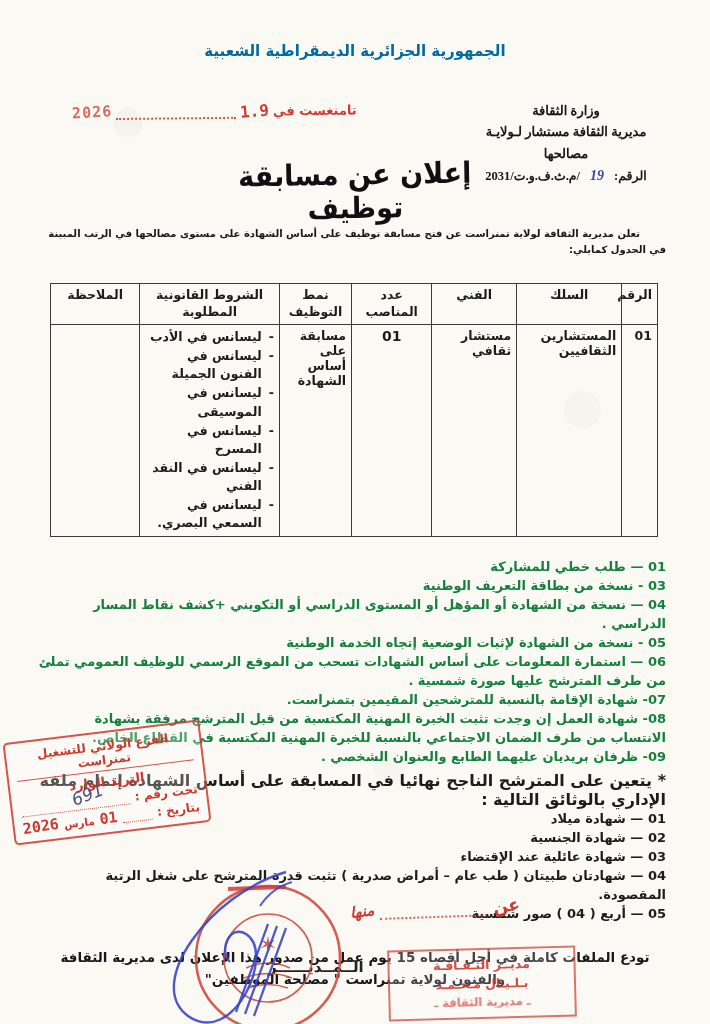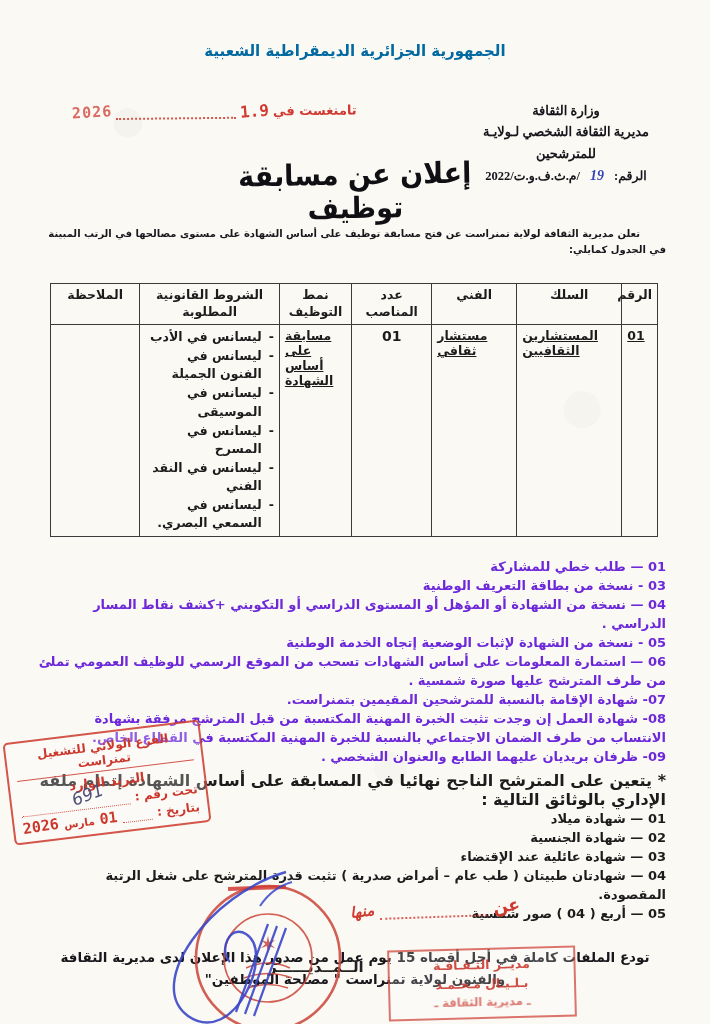--- a/index.html
+++ b/index.html
@@ -40,27 +40,27 @@
   }
   .intro{
     position:absolute;top:226px;right:44px;left:44px;
     font-size:10px;font-weight:700;line-height:1.55;text-indent:26px;color:#17171c;
   }
   
   .vac-table{margin:0 52px 0 50px;border-collapse:collapse;table-layout:fixed;width:608px;}
   .vac-table th,.vac-table td{border:1.3px solid #3a3a3a;padding:3px 5px;font-weight:700;}
   .vac-table th{font-size:12.5px;text-align:center;vertical-align:top;height:34px;line-height:1.35;}
   .vac-table td{vertical-align:top;font-size:12.5px;height:196px;}
-  .cell-center{text-align:left;text-decoration:underline;}
+  .cell-center{text-align:right;}
   td.positions-cell{font-size:14px;text-align:center;}
   .cond-item{display:flex;gap:7px;line-height:1.45;margin-bottom:1px;}
   .cond-item .dash{flex:0 0 auto;}
   .cond-item .cond-text{flex:1;text-align:right;}
   
-  .docs-list{margin:20px 44px 0 36px;font-size:13px;font-weight:600;line-height:19px;color:#6d28d9;}
+  .docs-list{margin:20px 44px 0 36px;font-size:13px;font-weight:600;line-height:19px;color:#15803d;}
   .doc-line{white-space:normal;}
   .candidate-note{margin:5px 44px 0 36px;font-size:16px;font-weight:600;line-height:19px;}
   .final-list{margin:0 44px 0 36px;font-size:13px;font-weight:600;line-height:19px;}
   .closing{
     margin:24px auto 0;width:600px;text-align:center;
     font-size:13.5px;font-weight:700;line-height:1.6;color:#17171c;
   }
   
   .emp-stamp{
     position:absolute;top:731px;left:8px;width:178px;z-index:6;
@@ -111,24 +111,24 @@
 
   <div class="date-stamp">
     <span>تامنغست في</span>
     <span class="ds-day">1.9</span>
     <span class="ds-dots"></span>
     <span class="ds-year">2026</span>
   </div>
 
   <div class="ministry-block">
     <div>وزارة الثقافة</div>
-    <div>مديرية الثقافة الشخصي لـولايـة</div>
-    <div>للمترشحين</div>
+    <div>مديرية الثقافة مستشار لـولايـة</div>
+    <div>مصالحها</div>
     <div class="ref-line">
-      <span>الرقم:</span><span class="ref-number">19</span><span>/م.ث.ف.و.ت/2022</span>
+      <span>الرقم:</span><span class="ref-number">19</span><span>/م.ث.ف.و.ت/2031</span>
     </div>
   </div>
 
   <div class="main-title">إعلان عن مسابقة توظيف</div>
   <div class="intro">تعلن مديرية الثقافة لولاية تمنراست عن فتح مسابقة توظيف على أساس الشهادة على مستوى مصالحها في الرتب المبينة في الجدول كمايلي:</div>
 </div>
 
 <table class="vac-table">
   <colgroup>
     <col style="width:5.9%">

